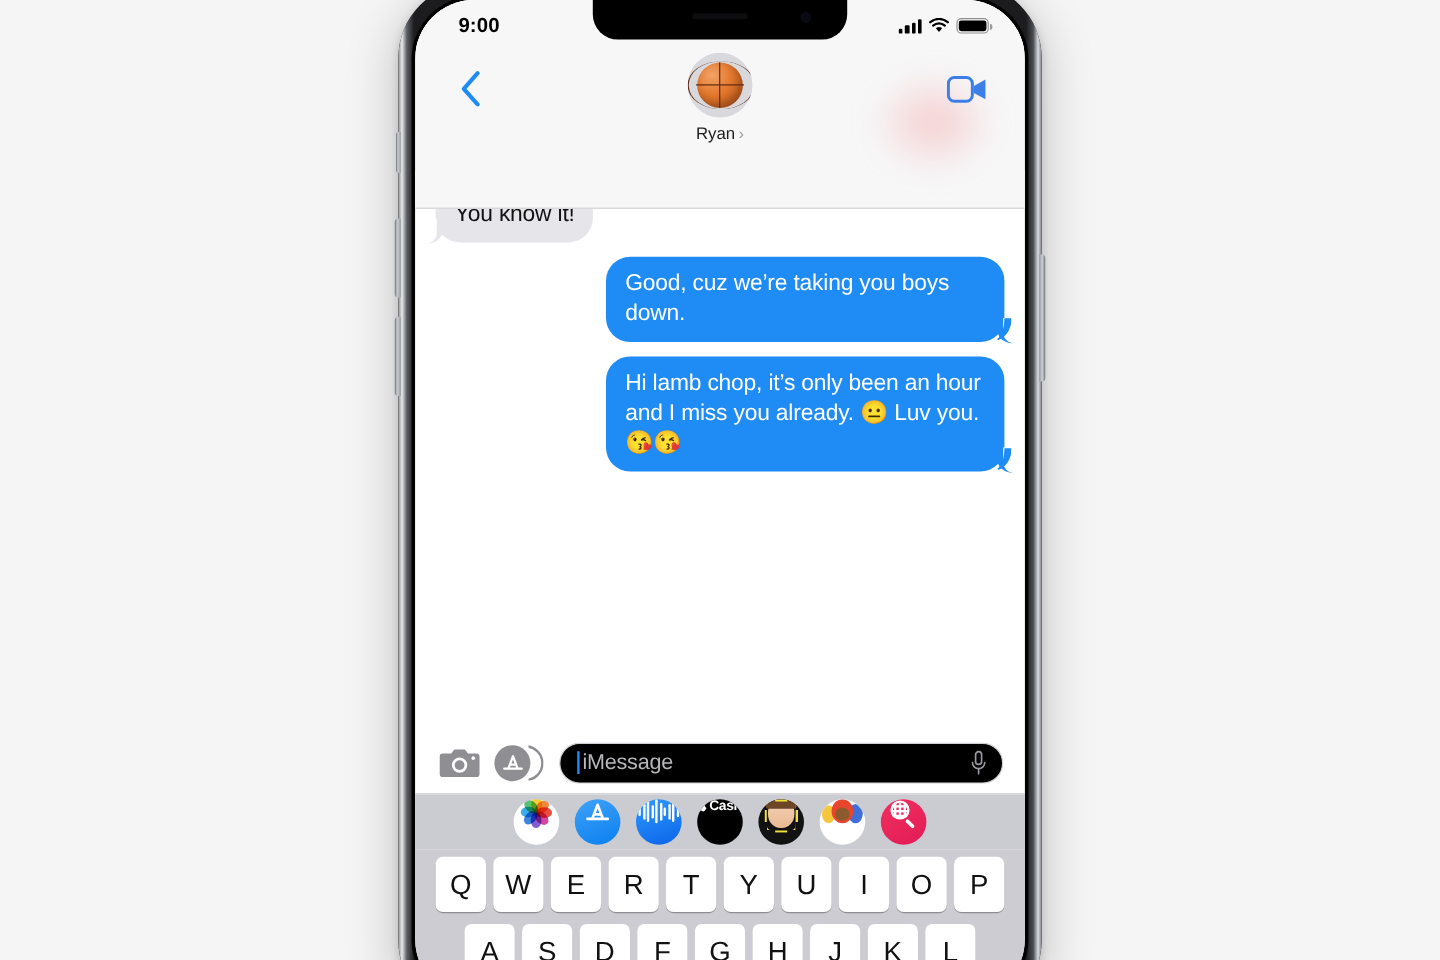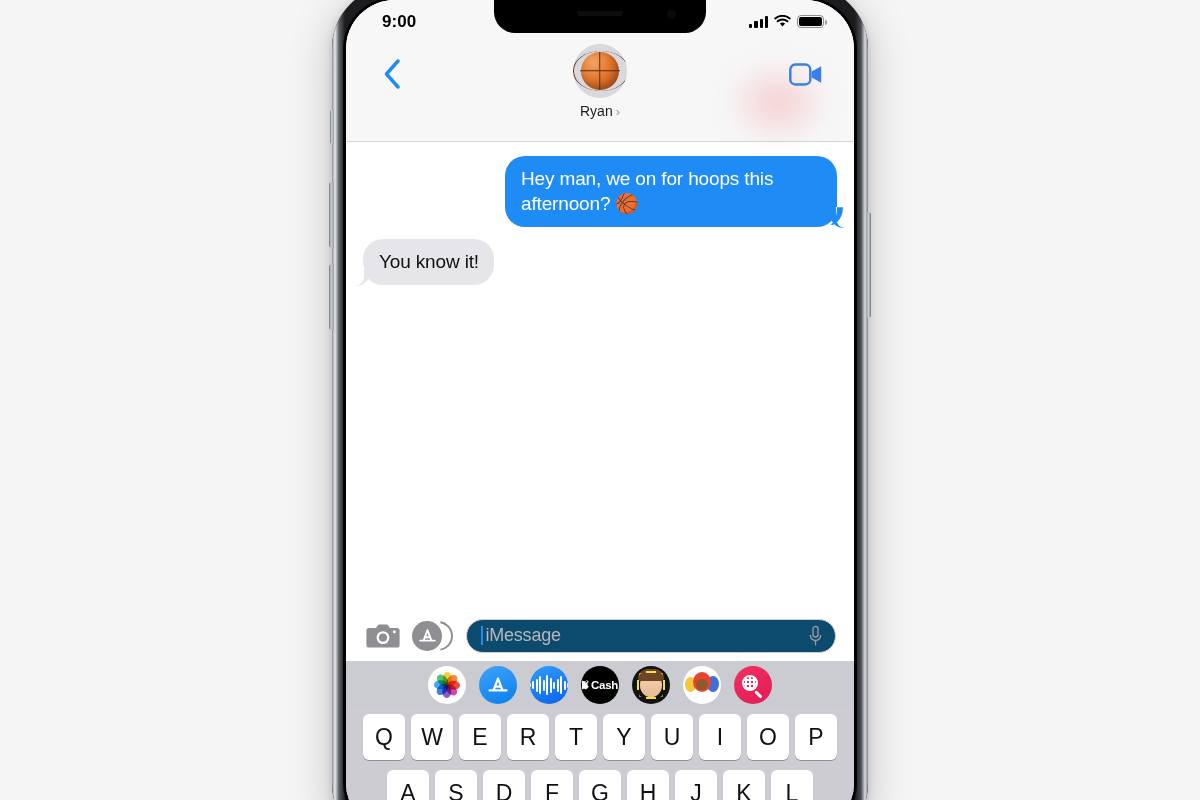--- a/index.html
+++ b/index.html
@@ -106,21 +106,21 @@
   }
   .batt-nub {
     position: absolute; right: -3.5px; top: 4px;
     width: 2px; height: 5px; border-radius: 0 2px 2px 0;
     background: rgba(0,0,0,0.38);
   }
 
   
   .navbar {
     position: absolute; left: 0; right: 0; top: 0;
-    height: 142px; background: #f7f7f8;
+    height: 174px; background: #f7f7f8;
     border-bottom: 1px solid #d3d3d6;
     z-index: 20;
     text-align: center;
   }
   .nav-pink-blur {
     position: absolute; right: 22px; top: 58px;
     width: 108px; height: 88px; border-radius: 50%;
     background: radial-gradient(ellipse at center, rgba(244,170,170,0.55), rgba(244,190,190,0) 70%);
     filter: blur(11px);
     pointer-events: none;
@@ -260,21 +260,21 @@
   }
   .appstore-peek {
     position: absolute; left: 11px; top: 0;
     width: 30px; height: 30px; border-radius: 50%;
     border: 2.5px solid #8e8e93;
     clip-path: inset(0 0 0 58%);
   }
   .msg-field {
     flex: 1 1 auto; height: 34px;
     border: 1.4px solid #d0d0d5; border-radius: 18px;
-    background: #0c4a6e;
+    background: #000000;
     display: flex; align-items: center;
     padding: 0 12px 0 14px;
     position: relative;
   }
   .caret {
     width: 2.4px; height: 19px; background: #1f8bf4;
     margin-right: 2px; flex: 0 0 auto;
   }
   .placeholder {
     font-size: 18px; color: #b6b6bb; letter-spacing: -0.2px;
@@ -285,21 +285,21 @@
   
   .appdrawer {
     position: absolute; left: 0; right: 0; bottom: 124px;
     height: 46px;
     background: #cbccd2;
     display: flex; align-items: center; justify-content: center;
     gap: 13px;
   }
   .appicon {
     width: 38px; height: 38px; border-radius: 50%;
-    display: flex; align-items: center; justify-content: center;
+    display: flex; align-items: flex-start; justify-content: center;
     overflow: hidden; position: relative;
     flex: 0 0 auto;
   }
   .ai-photos { background: #fff; }
   .photos-flower { position: relative; width: 21px; height: 21px; }
   .photos-flower i {
     position: absolute; left: 50%; top: 50%;
     width: 8.5px; height: 13px; border-radius: 50%;
     transform-origin: 50% 100%;
     opacity: 0.92;
@@ -429,25 +429,28 @@
               </span>
             </div>
             <div class="contact-name">
               <span>Ryan</span>
               <span class="contact-chev">›</span>
             </div>
           </div>
         </div>
 
         <div class="thread" id="thread">
-            <div class="row out">
-              <div class="bubble out tail">Hey man, we on for hoops this afternoon? 🏀<span class="tail-cut"></span></div>
-            </div>
             <div class="row in">
               <div class="bubble in tail">You know it!<span class="tail-cut"></span></div>
+            </div>
+            <div class="row out">
+              <div class="bubble out tail">Good, cuz we’re taking you boys down.<span class="tail-cut"></span></div>
+            </div>
+            <div class="row out">
+              <div class="bubble out tail">Hi lamb chop, it’s only been an hour and I miss you already. 😐 Luv you. 😘😘<span class="tail-cut"></span></div>
             </div>
           </div>
 
         <div class="inputbar">
           <div class="cam-icon">
             <svg width="34" height="27" viewBox="0 0 34 27">
               <path d="M3 6 h7 l2.6-3.4 h8.8 L24 6 h7 a2.6 2.6 0 0 1 2.6 2.6 v14.4 a2.6 2.6 0 0 1 -2.6 2.6 h-28 A2.6 2.6 0 0 1 0.4 23 V8.6 A2.6 2.6 0 0 1 3 6 Z" fill="#8e8e93"></path>
               <circle cx="17" cy="15.6" r="6.4" fill="#fff"></circle>
               <circle cx="17" cy="15.6" r="4.1" fill="#8e8e93"></circle>
               <circle cx="28.4" cy="9.8" r="1.5" fill="#fff"></circle>

